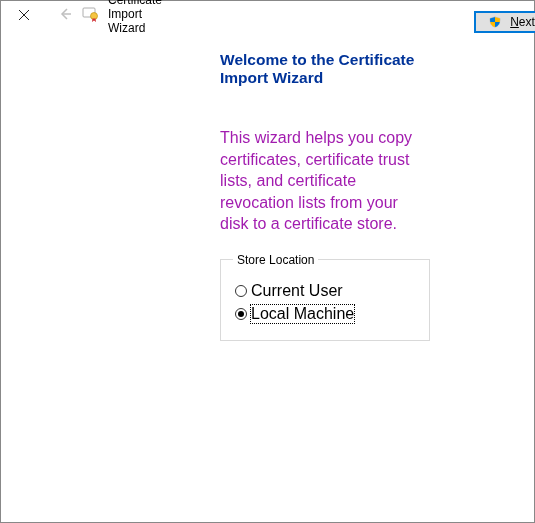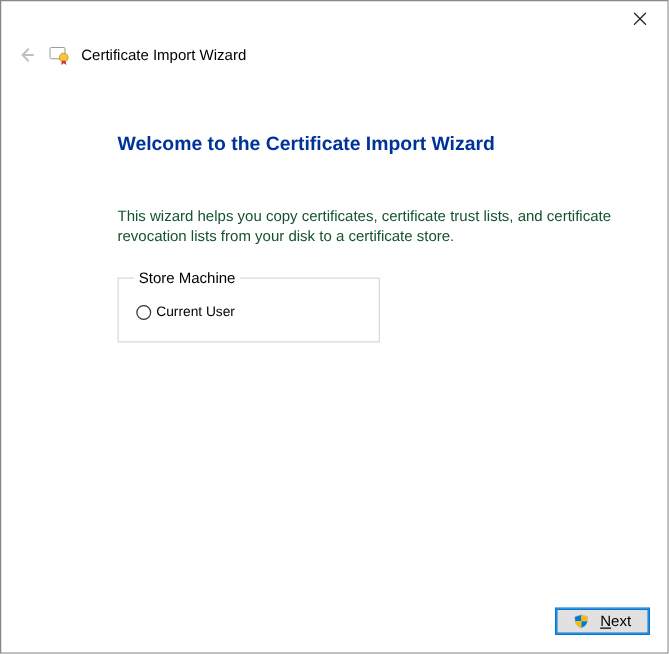--- a/index.html
+++ b/index.html
@@ -11,21 +11,21 @@
     color: #000;
     background: #fff;
     overflow: hidden;
   }
   .window {
     width: 535px; height: 523px;
     border: 1px solid #888;
     background: #fff;
     position: relative;
     display: flex;
-    flex-direction: column;
+    flex-direction: row;
   }
   .titlebar {
     height: 30px;
     display: flex;
     justify-content: flex-end;
     align-items: flex-start;
   }
   .close-btn {
     width: 45px; height: 28px;
     display: flex; align-items: center; justify-content: center;
@@ -50,51 +50,50 @@
     width: 18px; height: 18px;
     display:flex; align-items:center; justify-content:center;
   }
   .header-title {
     color: #000;
     font-size: 12px;
   }
   .body {
     flex: 1;
     padding: 50px 44px 50px 56px;
-    margin-left: 37px;
   }
   .main-heading {
     color: #003399;
     font-size: 15.5px;
     font-weight: 600;
     margin: 0 0 40px 0;
   }
   .para {
-    font-size: 12px;
-    color: #14532d;
+    font-size: 16px;
+    color: #a21caf;
     line-height: 1.35;
     margin: 0 0 18px 0;
   }
   .fieldset {
     border: 1px solid #d9d9d9;
     padding: 10px 14px 12px 14px;
     width: 210px;
     margin: 6px 0 20px 0;
   }
   .fieldset-legend {
     font-size: 12px;
     padding: 0 4px;
     margin-left: -2px;
   }
   .radio-row {
     display: flex;
     align-items: center;
     gap: 4px;
     margin: 5px 0;
-    font-size: 11px;
+    font-size: 16px;
   }
   .radio-outer {
     width: 12px; height: 12px;
     border: 1px solid #333;
     border-radius: 50%;
     display:flex; align-items:center; justify-content:center;
     flex-shrink:0;
   }
   .radio-inner {
     width: 6px; height: 6px;
@@ -166,27 +165,33 @@
     </div>
     <div class="header-title">Certificate Import Wizard</div>
   </div>
 
   <div class="body">
     <h1 class="main-heading">Welcome to the Certificate Import Wizard</h1>
 
     <p class="para">This wizard helps you copy certificates, certificate trust lists, and certificate revocation lists from your disk to a certificate store.</p>
 
     <fieldset class="fieldset">
-      <legend class="fieldset-legend">Store Machine</legend>
+      <legend class="fieldset-legend">Store Location</legend>
 
       <div class="radio-row">
         <span class="radio-outer"></span>
         <span class="radio-label">Current User</span>
       </div>
 
+      <div class="radio-row">
+        <span class="radio-outer">
+            <span class="radio-inner"></span>
+          </span>
+        <span class="radio-label selected">Local Machine</span>
+      </div>
     </fieldset>
 
   </div>
 
   <div class="footer">
     <div class="btn primary">
       <span class="shield">
         <svg width="12" height="12" viewBox="0 0 12 12">
           <path d="M6 1 L11 2.5 L10.5 7 C10.5 7 9.5 10.5 6 11 C2.5 10.5 1.5 7 1.5 7 L1 2.5 Z" fill="#fff" stroke="#666" stroke-width="0.3"></path>
           <path d="M6 1 L11 2.5 L10.8 6 L6 6 Z" fill="#ffb900"></path>

